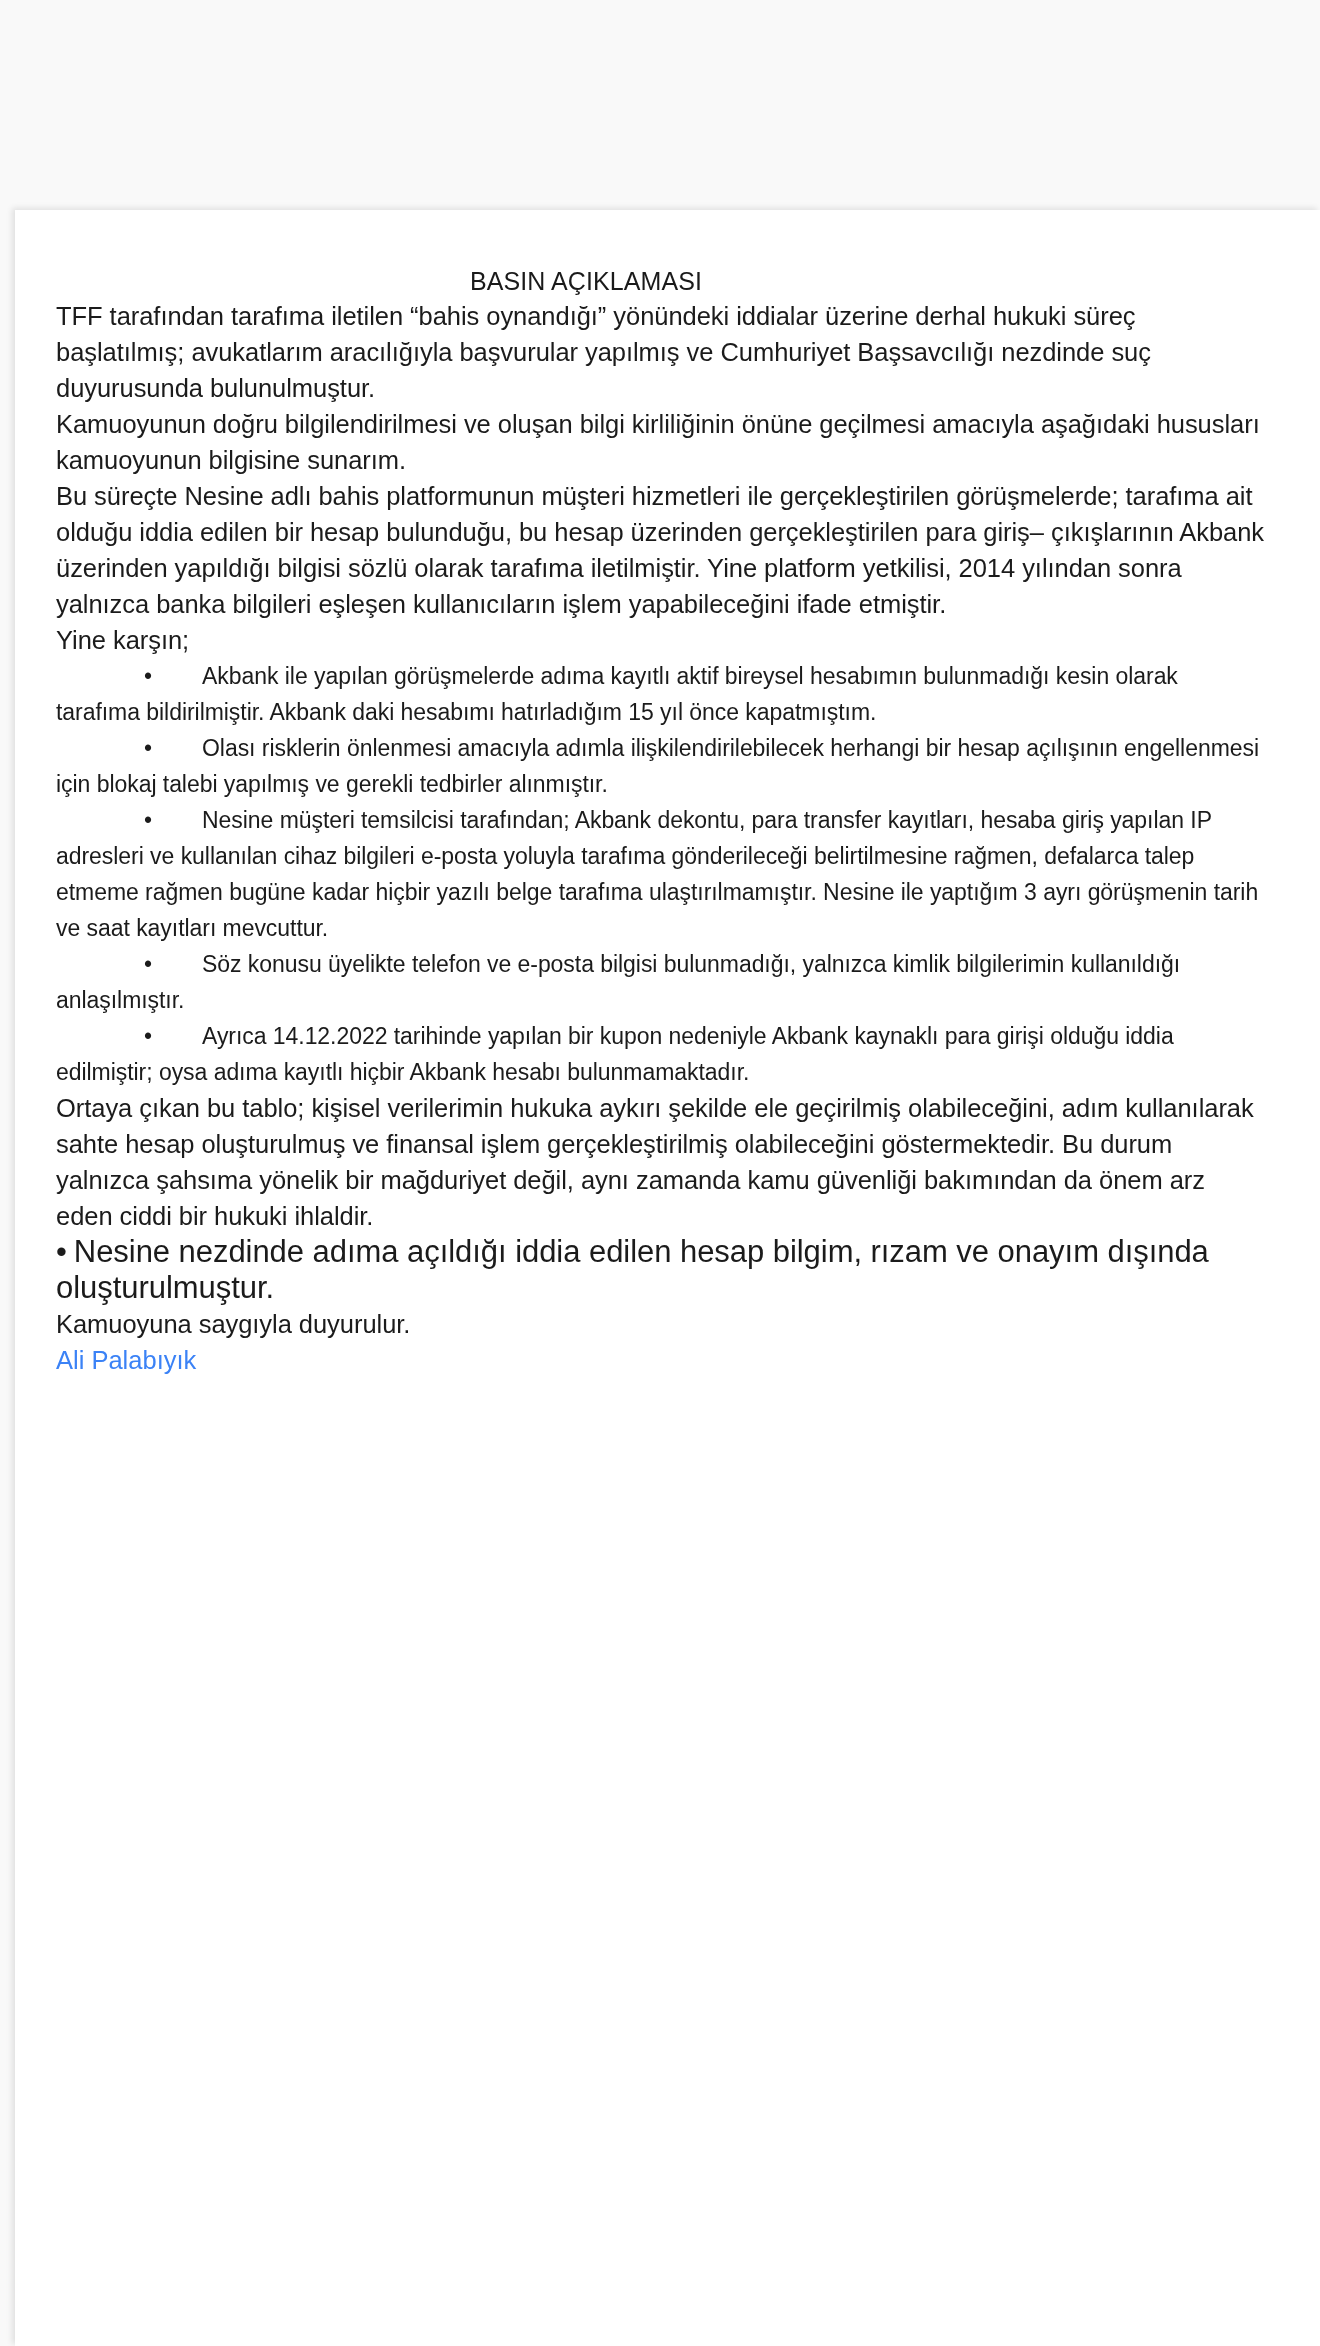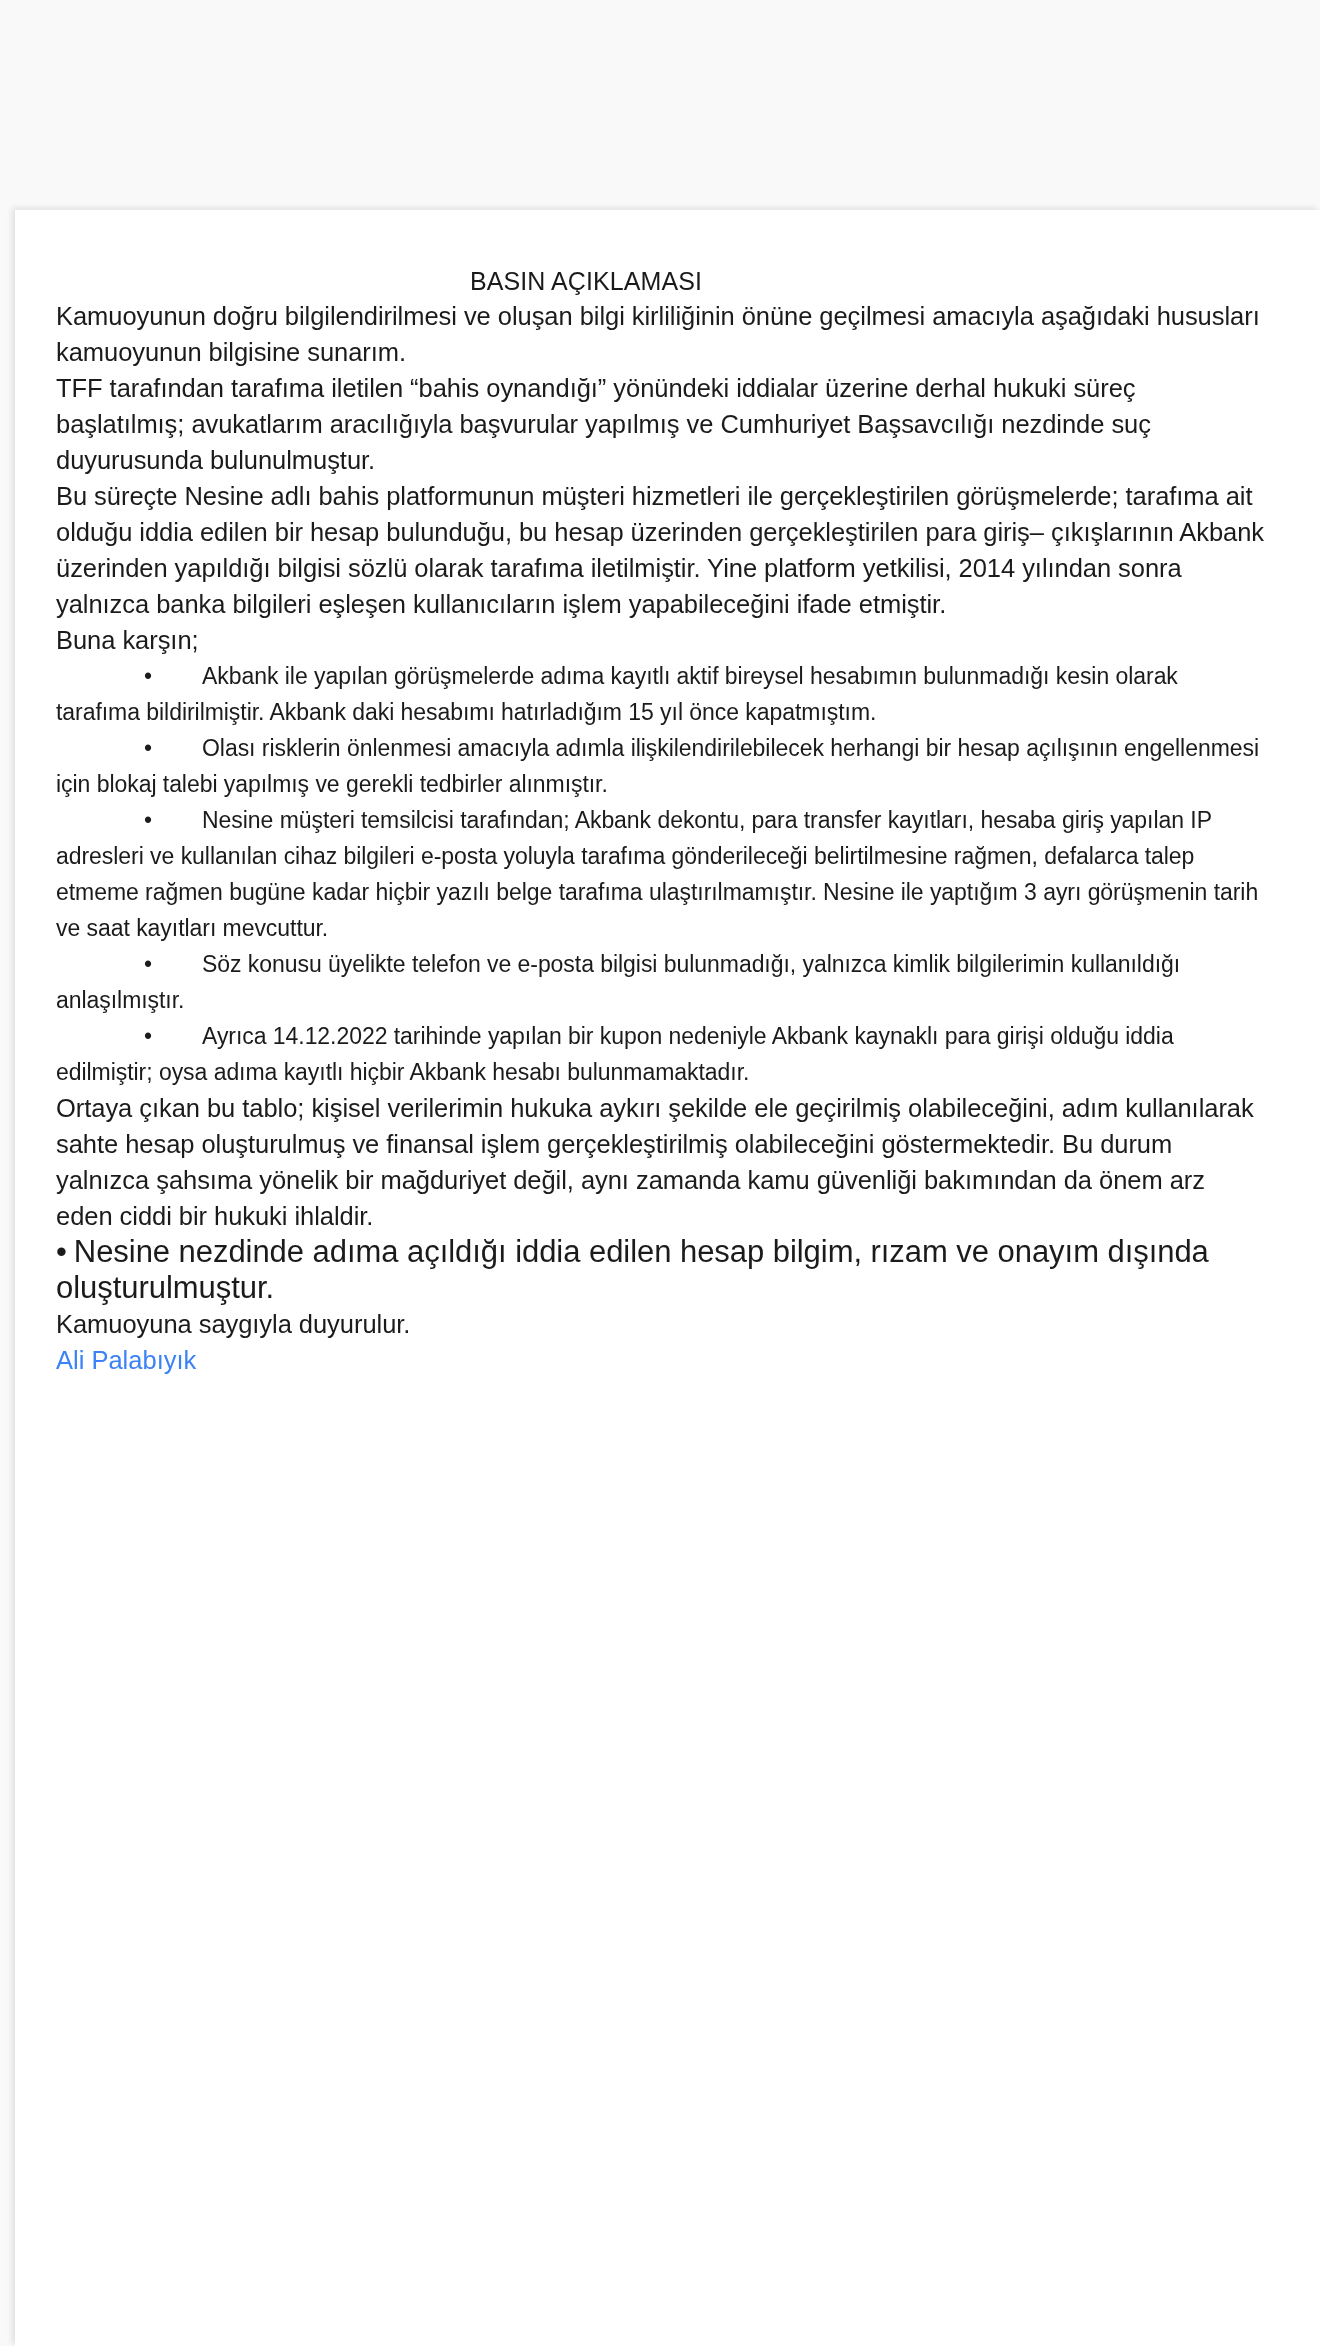--- a/index.html
+++ b/index.html
@@ -101,27 +101,27 @@
 </style>
 </head>
 <body>
 
 <div class="page">
   <div class="doc-card">
     <div class="doc-inner">
 
       <h1 class="doc-title">BASIN AÇIKLAMASI</h1>
 
+      <p class="para gap-md">TFF tarafından tarafıma iletilen “bahis oynandığı” yönündeki iddialar üzerine derhal hukuki süreç başlatılmış; avukatlarım aracılığıyla başvurular yapılmış ve Cumhuriyet Başsavcılığı nezdinde suç duyurusunda bulunulmuştur.</p>
+
       <p class="para gap-lg">Kamuoyunun doğru bilgilendirilmesi ve oluşan bilgi kirliliğinin önüne geçilmesi amacıyla aşağıdaki hususları kamuoyunun bilgisine sunarım.</p>
-
-      <p class="para gap-md">TFF tarafından tarafıma iletilen “bahis oynandığı” yönündeki iddialar üzerine derhal hukuki süreç başlatılmış; avukatlarım aracılığıyla başvurular yapılmış ve Cumhuriyet Başsavcılığı nezdinde suç duyurusunda bulunulmuştur.</p>
 
       <p class="para gap-md">Bu süreçte Nesine adlı bahis platformunun müşteri hizmetleri ile gerçekleştirilen görüşmelerde; tarafıma ait olduğu iddia edilen bir hesap bulunduğu, bu hesap üzerinden gerçekleştirilen para giriş– çıkışlarının Akbank üzerinden yapıldığı bilgisi sözlü olarak tarafıma iletilmiştir. Yine platform yetkilisi, 2014 yılından sonra yalnızca banka bilgileri eşleşen kullanıcıların işlem yapabileceğini ifade etmiştir.</p>
 
-      <p class="para gap-md">Buna karşın;</p>
+      <p class="para gap-md">Yine karşın;</p>
 
       <p class="bullet gap-md">
         <span class="blt">•</span><span>Akbank ile yapılan görüşmelerde adıma kayıtlı aktif bireysel hesabımın bulunmadığı kesin olarak tarafıma bildirilmiştir. Akbank daki hesabımı hatırladığım 15 yıl önce kapatmıştım.</span>
       </p>
 
       <p class="bullet gap-md">
         <span class="blt">•</span><span>Olası risklerin önlenmesi amacıyla adımla ilişkilendirilebilecek herhangi bir hesap açılışının engellenmesi için blokaj talebi yapılmış ve gerekli tedbirler alınmıştır.</span>
       </p>
 
       <p class="bullet gap-md">

